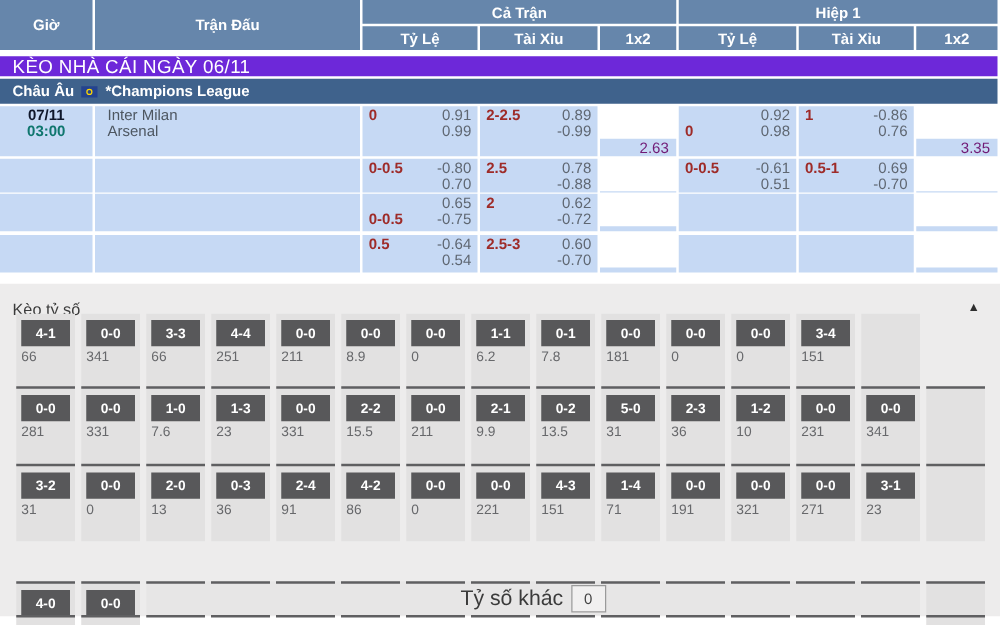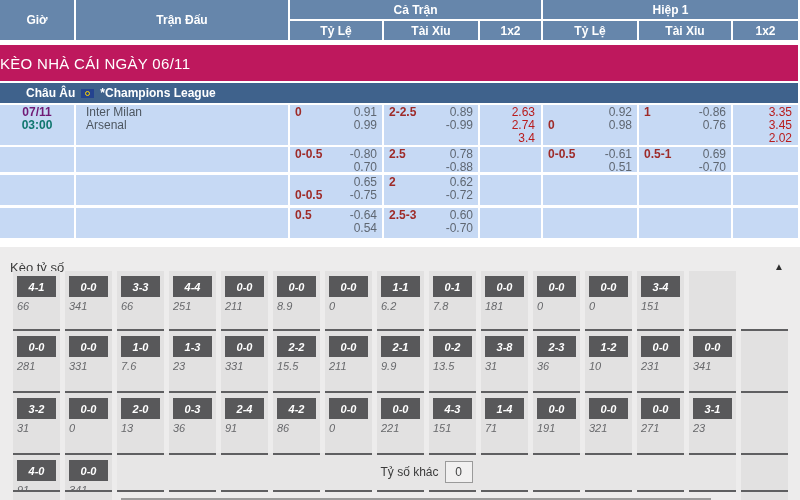--- a/index.html
+++ b/index.html
@@ -10,63 +10,63 @@
   .tbl{width:798px;}
   .hdr{display:grid;grid-template-columns:74px 212px 92px 94px 61px 94px 92px 65px;
        grid-template-rows:19px 19px;gap:2px;}
   .hcell{background:#6686ab;color:#fff;font-size:12px;font-weight:700;
          display:flex;align-items:center;justify-content:center;}
   .h-time{grid-row:1/3;grid-column:1;text-align:center;}
   .h-match{grid-row:1/3;grid-column:2;}
   .h-full{grid-column:3/6;}
   .h-half{grid-column:6/9;}
 
-  .banner{margin-top:5px;height:36px;background:#be185d;color:#fff;font-size:15px;
-          display:flex;align-items:center;letter-spacing:.3px;}
+  .banner{margin-top:5px;height:16px;background:#6d28d9;color:#fff;font-size:15px;
+          display:flex;align-items:center;padding-left:10px;letter-spacing:.3px;}
   .league{margin-top:2px;height:20px;background:#3f628c;color:#fff;font-size:12px;font-weight:700;
-          display:flex;align-items:center;gap:6px;padding-left:26px;}
+          display:flex;align-items:center;gap:6px;padding-left:10px;}
   .flag{width:13px;height:9px;background:#24438f;display:inline-flex;align-items:center;justify-content:center;}
   .flag i{display:block;width:5px;height:5px;border:1px solid #ffd700;border-radius:50%;}
 
   .match-row{display:grid;grid-template-columns:74px 212px 92px 94px 61px 94px 92px 65px;
              column-gap:2px;margin-top:2px;}
   .match-row.r0{height:40px;}
   .match-row.r1{height:25px;}
   .match-row.r2,.match-row.r3{height:30px;margin-top:3px;}
   .cell{background:#c6d9f4;overflow:hidden;}
   .time-cell{text-align:center;font-size:12px;line-height:13px;font-weight:700;padding-top:1px;}
-  .date{color:#701a75;}
+  .date{color:#0f172a;}
   .time{color:#0f766e;}
   .teams-cell{padding:1px 0 0 10px;font-size:12px;line-height:13px;color:#4d5660;}
   .odds-cell{padding-top:1px;}
   .oline{display:flex;justify-content:space-between;font-size:12px;line-height:13px;padding:0 5px;}
   .lbl{color:#9e2b28;font-weight:700;}
   .val{color:#5f6772;}
-  .x2{text-align:right;padding:1px 6px 0 0;font-size:12px;line-height:13px;color:#b91c1c;}
+  .x2{text-align:right;padding:1px 6px 0 0;font-size:12px;line-height:13px;color:#701a75;margin-top:26px;}
 
   
   .score-section{margin-top:9px;height:266px;background:#edecec;}
   .score-head{height:24px;display:flex;align-items:center;justify-content:space-between;
               padding:16px 16px 0 10px;}
   .score-title{font-size:13px;color:#3b3b3b;}
   .collapse{font-size:10px;color:#2e2e2e;line-height:1;}
   .score-grid{padding-left:13px;}
   .sc-row{display:grid;grid-template-columns:repeat(15,47px);column-gap:5px;height:62px;}
   .sc-row.sr0{height:58px;}
-  .sc-row.sr3{height:37px;}
-  .sc-cell{background:#e2e1e1;padding:5px 0 0 4px;overflow:hidden;font-style:italic;}
+  .sc-row.sr3{height:27px;margin-top:32px;}
+  .sc-cell{background:#e2e1e1;padding:5px 0 0 4px;overflow:hidden;}
   .sc-row:not(.sr0) .sc-cell{border-top:2px solid #5f5f61;padding-top:5px;}
   .sc-box{width:39px;height:21px;background:#58585a;color:#fff;font-size:11px;font-weight:700;
           display:flex;align-items:center;justify-content:center;}
   .sc-val{margin-top:3px;font-size:11px;color:#67686b;}
   .sc-wide{grid-column:3/15;background-color:#e7e6e6;
            background-image:repeating-linear-gradient(to right,#5f5f61 0 47px,rgba(0,0,0,0) 47px 52px);
            background-size:100% 2px;background-repeat:no-repeat;
            display:flex;align-items:center;justify-content:center;gap:6px;}
-  .other-lbl{font-size:12px;color:#3b3b3b;}
+  .other-lbl{font-size:17px;color:#3b3b3b;}
   .other-box{display:inline-flex;align-items:center;justify-content:center;width:28px;height:22px;
              border:1px solid #9a9a9a;background:#f1f0f0;font-size:12px;color:#444;}
   .sc-row.cut{height:19px;}
   .cut-bar{width:39px;height:6px;background:#9c9c9c;margin:8px 0 0 4px;}
   .cut-wide{grid-column:3/15;background-color:rgba(0,0,0,0);
             background-image:repeating-linear-gradient(to right,#5f5f61 0 47px,rgba(0,0,0,0) 47px 52px);
             background-size:100% 2px;background-repeat:no-repeat;}
   .cut-wide .cut-bar{width:590px;margin-left:4px;}
 </style>
 </head>
@@ -357,21 +357,21 @@
         </div>
         <div class="sc-cell">
           <div class="sc-box">2-1</div>
           <div class="sc-val">9.9</div>
         </div>
         <div class="sc-cell">
           <div class="sc-box">0-2</div>
           <div class="sc-val">13.5</div>
         </div>
         <div class="sc-cell">
-          <div class="sc-box">3-8</div>
+          <div class="sc-box">5-0</div>
           <div class="sc-val">31</div>
         </div>
         <div class="sc-cell">
           <div class="sc-box">2-3</div>
           <div class="sc-val">36</div>
         </div>
         <div class="sc-cell">
           <div class="sc-box">1-2</div>
           <div class="sc-val">10</div>
         </div>

